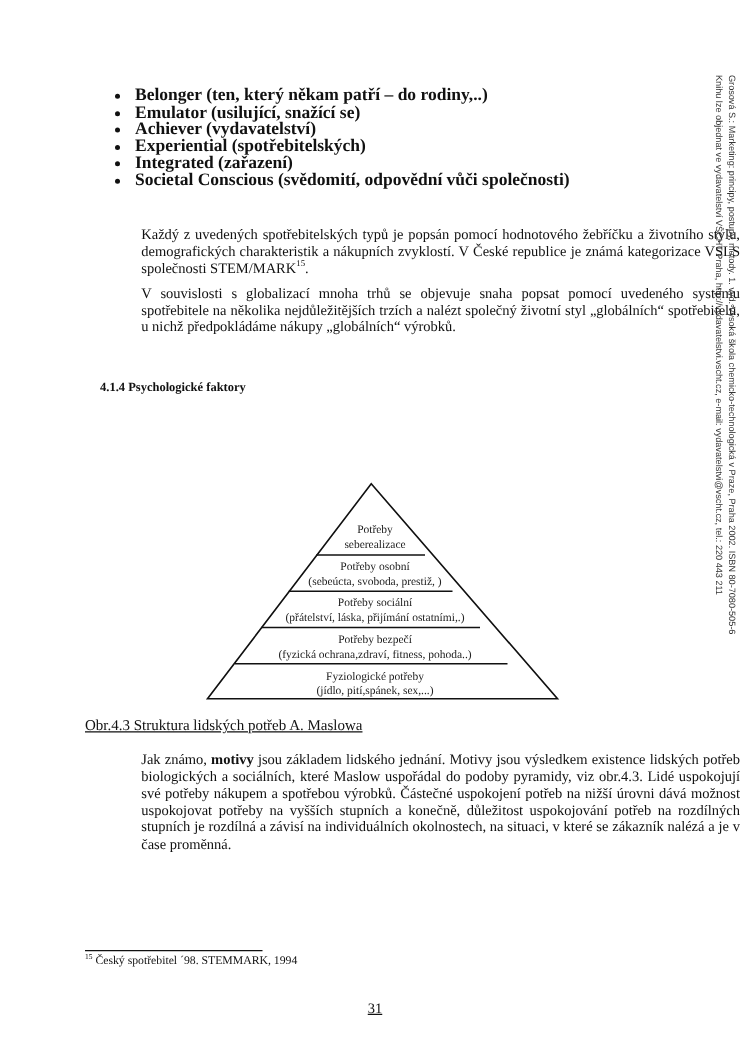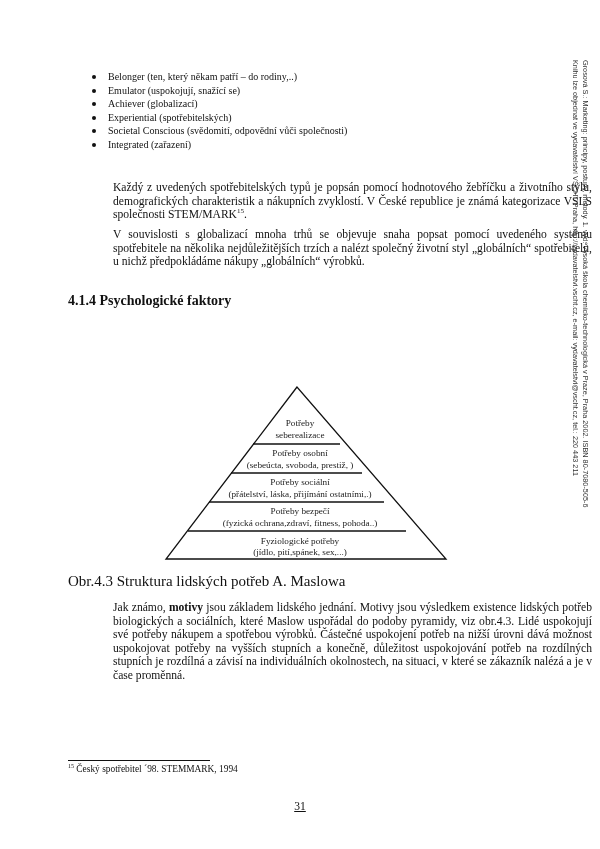--- a/index.html
+++ b/index.html
@@ -1,31 +1,31 @@
 <!DOCTYPE html>
 <html><head>
 <meta charset="utf-8">
 <style>
   html, body { margin: 0; padding: 0; background: #ffffff; }
   body { width: 600px; height: 849px; position: relative; overflow: hidden;
          font-family: "Liberation Serif", "DejaVu Serif", serif; color: #111; }
   .page { position: absolute; left: 0; top: 0; width: 600px; height: 849px; background: #fff; }
   .block { position: absolute; left: 68px; width: 479px; font-size: 11.6px; line-height: 13.6px; }
   ul.bullets { position: absolute; left: 92px; top: 70px; margin: 0; padding: 0; list-style: none;
-               font-size: 10px; line-height: 13.6px; width: 440px; }
+               font-size: 14px; line-height: 13.6px; width: 440px; font-weight: bold; }
   ul.bullets li { position: relative; padding-left: 16px; white-space: nowrap; }
   ul.bullets li::before { content: ""; position: absolute; left: 0; top: 5px; width: 4px; height: 4px;
                           border-radius: 50%; background: #111; }
   .justify-last { text-align: justify; text-align-last: left; margin-left: 45px; }
   p { margin: 0; }
   .p1 { top: 181px; }
   .p2 { top: 228px; }
-  h3 { position: absolute; left: 68px; top: 293px; margin: 0; font-size: 14px; font-weight: bold; }
+  h3 { position: absolute; left: 68px; top: 293px; margin: 12px; font-size: 10px; font-weight: bold; }
   .p3 { top: 323px; text-indent: 48px; }
-  .caption { position: absolute; left: 68px; top: 573px; font-size: 15px; }
+  .caption { position: absolute; left: 68px; top: 573px; font-size: 12px; text-decoration: underline; }
   .p4 { top: 601px; }
   .p5 { top: 689px; font-style: italic; }
   b { font-weight: bold; }
   sup { font-size: 7px; vertical-align: 5px; line-height: 0; }
   .fn-rule { position: absolute; left: 68px; top: 760px; width: 142px; height: 0; border-top: 1px solid #111; }
   .footnote { position: absolute; left: 68px; top: 764px; font-size: 9.4px; }
   .footnote sup { font-size: 6px; vertical-align: 4px; }
   .pagenum { position: absolute; left: 0; width: 600px; top: 800px; text-align: center; font-size: 11.6px; text-decoration: underline; }
   .pyramid { position: absolute; left: 150px; top: 375px; width: 300px; height: 200px; }
   .pyr-text { font-family: "Liberation Serif", "DejaVu Serif", serif; font-size: 9.2px; fill: #222; }
@@ -34,25 +34,25 @@
           font-family: "Liberation Sans", "DejaVu Sans", sans-serif; font-size: 7.3px; line-height: 10px; color: #333; }
   .side div { white-space: nowrap; }
 </style>
 </head>
 <body>
 
 <div class="page">
 
   <ul class="bullets">
     <li>Belonger  (ten, který někam patří – do rodiny,..)</li>
-    <li>Emulator (uspokojují, snažící se)</li>
-    <li>Achiever (globalizací)</li>
+    <li>Emulator (usilující, snažící se)</li>
+    <li>Achiever (vydavatelství)</li>
     <li>Experiential (spotřebitelských)</li>
+    <li>Integrated (zařazení)</li>
     <li>Societal Conscious (svědomití, odpovědní vůči společnosti)</li>
-    <li>Integrated (zařazení)</li>
   </ul>
 
   <p class="block p1 justify-last"><span>Každý z uvedených spotřebitelských typů je popsán pomocí hodnotového žebříčku a životního stylu, demografických charakteristik a nákupních zvyklostí.  V České republice je známá kategorizace VSLS společnosti STEM/MARK</span><sup>15</sup><span>.</span></p>
 
   <p class="block p2 justify-last">V souvislosti s globalizací mnoha trhů se objevuje snaha popsat pomocí uvedeného systému spotřebitele na několika nejdůležitějších trzích a nalézt společný životní styl „globálních“ spotřebitelů, u nichž  předpokládáme nákupy „globálních“ výrobků.</p>
 
   <h3>4.1.4 Psychologické faktory</h3>
 
 
   <svg class="pyramid" viewBox="0 0 300 200" width="300" height="200">

